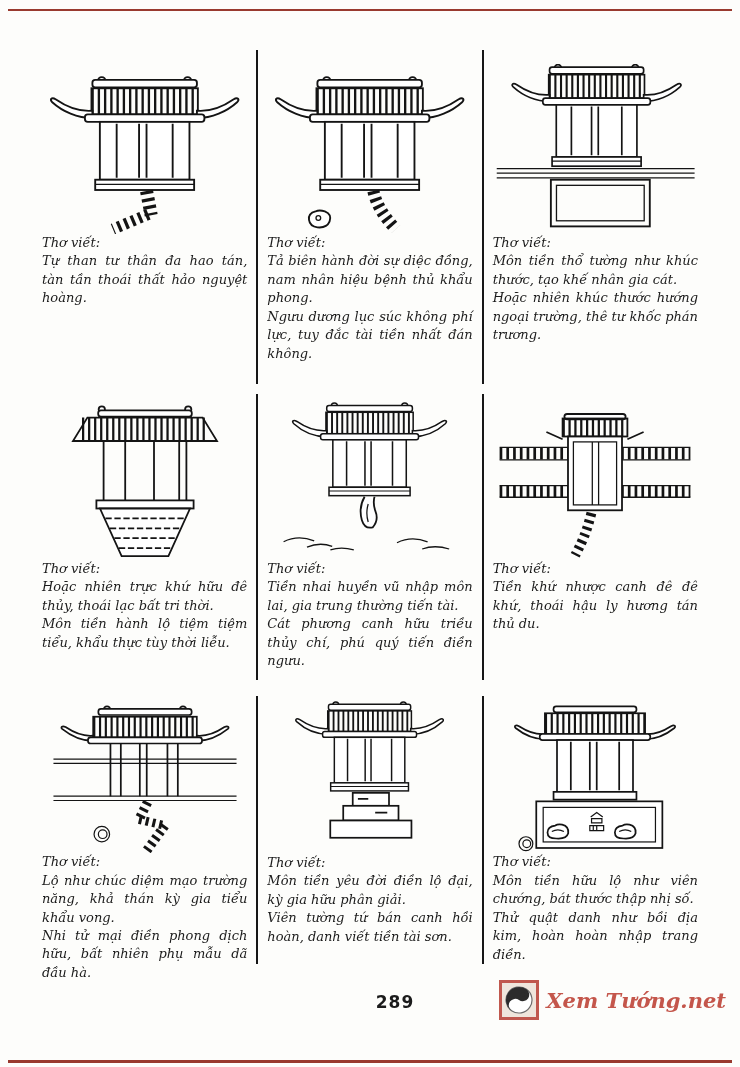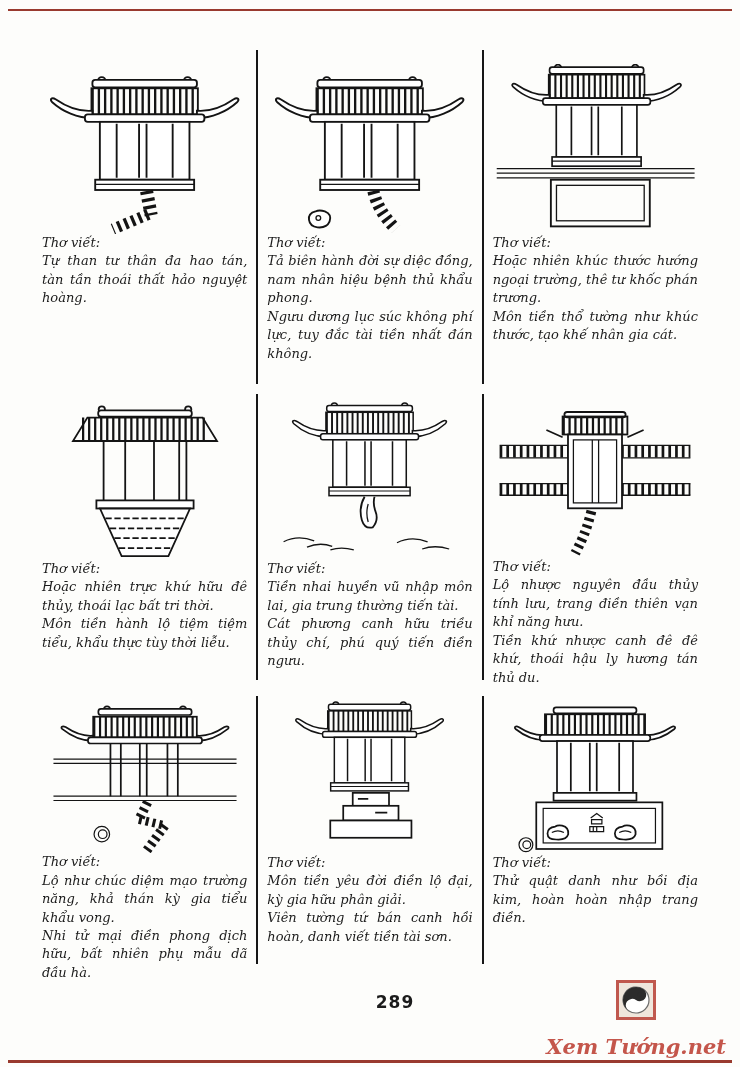--- a/index.html
+++ b/index.html
@@ -27,21 +27,21 @@
   .cap-label{margin:0;}
   .cap-line{margin:0;text-align:justify;}
   
   .ol{fill:#fff;stroke:#141414;stroke-width:2;}
   .nf{fill:none;stroke:#141414;stroke-width:2;}
   .tn{fill:none;stroke:#141414;stroke-width:1.4;}
   .hb{stroke:#141414;fill:none;}
   .rd{stroke:#141414;fill:none;}
   .pageno{position:absolute;top:992px;left:13px;width:100%;text-align:center;
     font-family:"DejaVu Sans",sans-serif;font-weight:bold;font-size:17px;letter-spacing:1px;padding-left:12px;}
-  .logo{position:absolute;top:980px;right:14px;display:flex;align-items:center;gap:14px;flex-direction:column;}
+  .logo{position:absolute;top:980px;right:14px;display:flex;align-items:center;gap:7px;}
   .logo-box{width:40px;height:40px;background:#efe6dc;border:3px solid #c0584e;
     display:flex;align-items:center;justify-content:center;box-sizing:border-box;}
   .logo-text{font-style:italic;font-weight:bold;font-size:21px;color:#c4564b;white-space:nowrap;}
 </style>
 </head>
 <body>
 
 <svg style="position:absolute;width:0;height:0" aria-hidden="true">
   <defs>
     <g id="gate">
@@ -100,22 +100,22 @@
       <div class="fig">
         <svg class="diag" viewBox="0 0 220 182">
           <use href="#gate" transform="translate(12,-12) scale(0.9)"></use>
           <path class="tn" stroke-width="1.8" d="M4,112 H216 M4,117 H216 M4,122 H216"></path>
           <rect class="nf" stroke-width="2.2" x="62" y="124" width="106" height="50"></rect>
           <rect class="tn" x="68" y="130" width="94" height="38"></rect>
         </svg>
       </div>
       <div class="caption">
         <p class="cap-label">Thơ viết:</p>
+        <p class="cap-line">Môn tiền thổ tường như khúc thước, tạo khế nhân gia cát.</p>
         <p class="cap-line">Hoặc nhiên khúc thước hướng ngoại trường, thê tư khốc phán trương.</p>
-        <p class="cap-line">Môn tiền thổ tường như khúc thước, tạo khế nhân gia cát.</p>
       </div>
     </section>
   </div>
 
   <div class="row row2">
     <section class="cell">
       <div class="fig">
         <svg class="diag" viewBox="0 0 220 182">
           <circle class="ol" cx="62" cy="15" r="3.5"></circle>
             <circle class="ol" cx="158" cy="15" r="3.5"></circle>
@@ -163,21 +163,20 @@
           <rect class="nf" x="74" y="25" width="72" height="20"></rect>
           <path class="nf" stroke-width="3" d="M74,48 L56,40 M146,48 L164,40"></path>
           <rect class="ol" stroke-width="2.4" x="80" y="45" width="60" height="82"></rect>
           <rect class="tn" x="86" y="51" width="48" height="70"></rect>
           <path class="tn" stroke-width="1.6" d="M107,51 V121 M114,51 V121"></path>
           <path class="rd" d="M106,130 C102,146 98,158 88,177" stroke-width="11" stroke-dasharray="3.5 4.5"></path>
         </svg>
       </div>
       <div class="caption">
         <p class="cap-label">Thơ viết:</p>
-        <p class="cap-line">Lộ nhược nguyên đầu thủy tính lưu, trang điền thiên vạn khỉ năng hưu.</p>
         <p class="cap-line">Tiền khứ nhược canh đê đê khứ, thoái hậu ly hương tán thủ du.</p>
       </div>
     </section>
   </div>
 
   <div class="row row3">
     <section class="cell">
       <div class="fig">
         <svg class="diag" viewBox="0 0 220 182">
           <circle class="ol" cx="66" cy="16" r="4"></circle>
@@ -239,20 +238,21 @@
           <path class="ol" stroke-width="1.7" d="M64,150 q-9,1 -9,8 q0,7 10,7 q12,1 14,-6 q1,-8 -7,-10 q-5,-1 -8,1 Z"></path>
           <path class="tn" d="M60,157 q7,-4 14,0"></path>
           <path class="ol" stroke-width="1.7" d="M142,150 q-9,1 -9,8 q0,7 10,7 q12,1 14,-6 q1,-8 -7,-10 q-5,-1 -8,1 Z"></path>
           <path class="tn" d="M138,157 q7,-4 14,0"></path>
           <circle class="tn" stroke-width="1.9" cx="30" cy="171" r="8"></circle>
           <circle class="tn" cx="31" cy="171" r="4.5"></circle>
         </svg>
       </div>
       <div class="caption">
         <p class="cap-label">Thơ viết:</p>
+        <p class="cap-line">Môn tiền hữu lộ như viên chướng, bát thước thập nhị số.</p>
         <p class="cap-line">Thử quật danh như bồi địa kim, hoàn hoàn nhập trang điền.</p>
       </div>
     </section>
   </div>
 </div>
 
 <div class="pageno">289</div>
 
 <div class="logo">
   <div class="logo-box">

